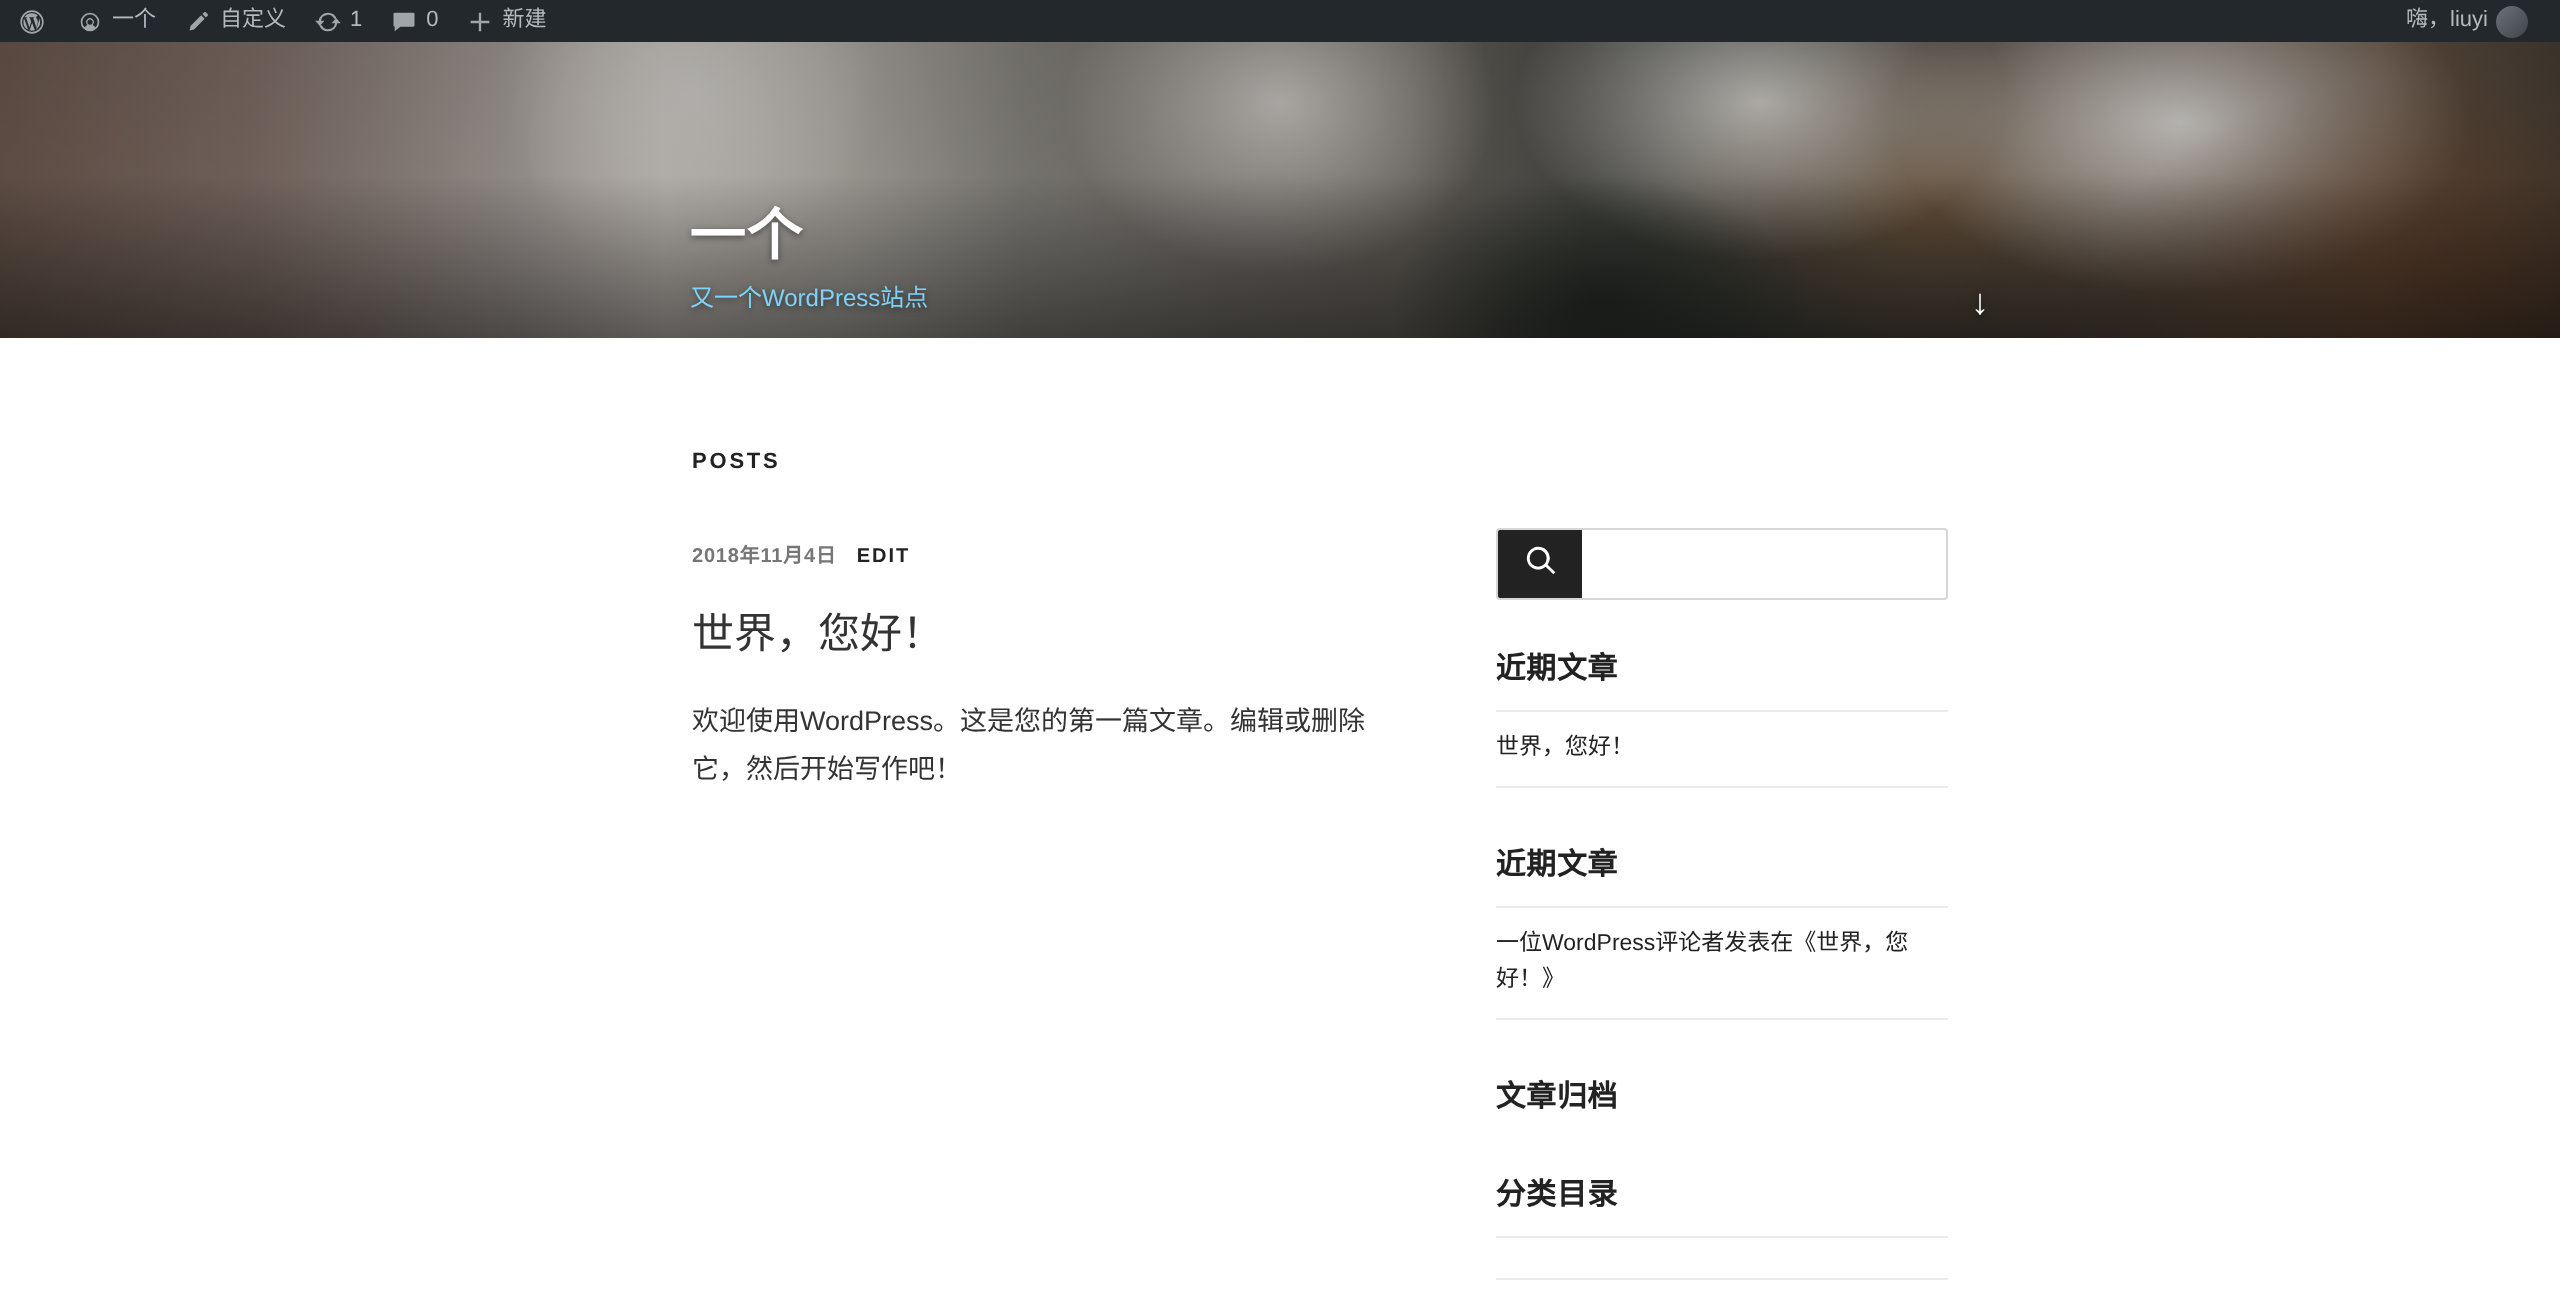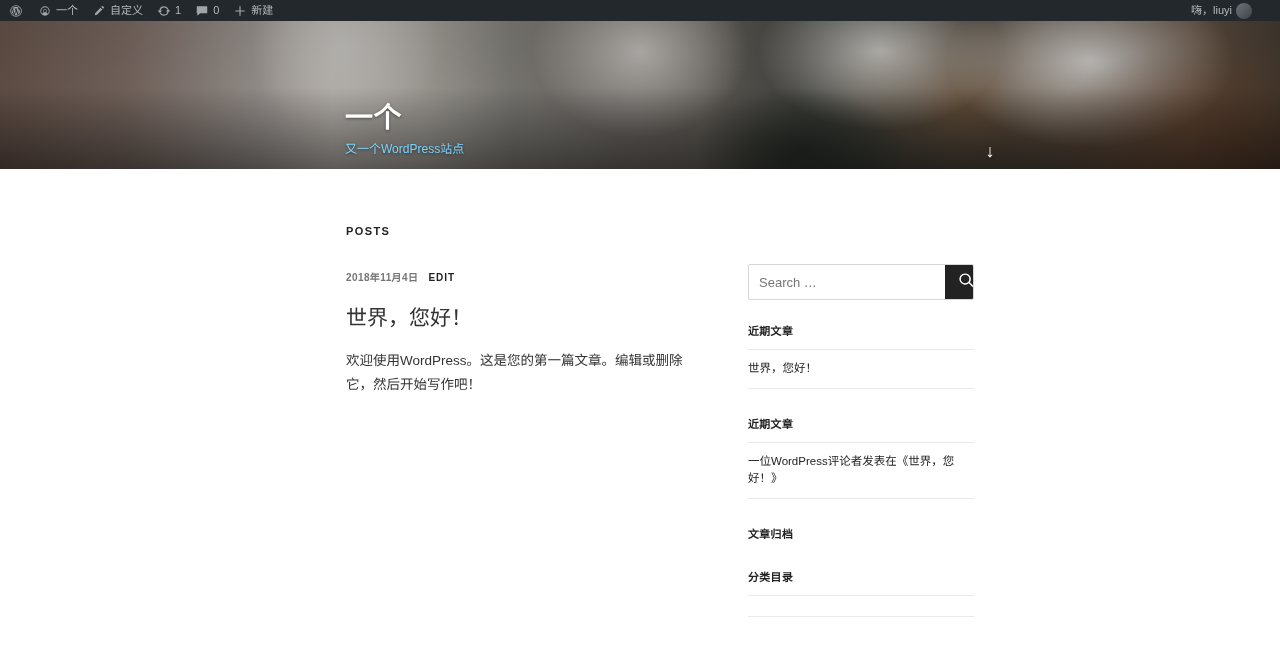--- a/index.html
+++ b/index.html
@@ -33,21 +33,21 @@
     gap: 4px;
     padding: 0 7px;
     height: 21px;
     color: #b4b9be;
     text-decoration: none;
     white-space: nowrap;
     font-size: 11px;
   }
   .ab-logo { padding: 0 8px 0 9px; }
   .ab-spacer { flex: 1 1 auto; }
-  .ab-right { padding-right: 28px; }
+  .ab-right { padding-right: 16px; }
   .ab-icon { display: inline-block; width: 14px; height: 14px; position: relative; flex: 0 0 auto; }
   .ab-icon svg { display:block; width: 14px; height: 14px; fill: #a0a5aa; }
   .ab-count { color: #b4b9be; font-size: 11px; }
   .ab-text { font-size: 11px; }
   .ab-avatar {
     width: 16px; height: 16px; border-radius: 50%;
     background: linear-gradient(135deg,#6d7279,#3f444a);
     display: inline-block; flex: 0 0 auto;
   }
 
@@ -194,21 +194,21 @@
   
   .widget-area {
     position: absolute;
     left: 748px;
     top: 95px;
     width: 226px;
   }
   .widget { margin-bottom: 28px; }
   .widget-title {
     margin: 0 0 10px;
-    font-size: 11px;
+    font-size: 15px;
     font-weight: 700;
     letter-spacing: 0.3px;
     color: #222;
     line-height: 1.4;
   }
   .widget ul { list-style: none; margin: 0; padding: 0; border-top: 1px solid #eaeaea; }
   .widget ul li {
     border-bottom: 1px solid #eaeaea;
     padding: 10px 0;
     font-size: 11.5px;
@@ -351,21 +351,20 @@
         <div class="entry-content">
           <p>欢迎使用WordPress。这是您的第一篇文章。编辑或删除它，然后开始写作吧！</p>
         </div>
       </article>
     </main>
 
     <aside class="widget-area">
 
       <section class="widget widget_search">
         <form class="search-form">
-          <input class="search-field" type="search" placeholder="Search …" style="">
           <button class="search-submit" type="submit">
             <span>
               <svg viewBox="0 0 24 24">
                   <path d="M10 2a8 8 0 105.3 14l5.4 5.4 1.4-1.4-5.4-5.4A8 8 0 0010 2zm0 2a6 6 0 110 12 6 6 0 010-12z"></path>
                 </svg>
             </span>
           </button>
         </form>
       </section>
 

